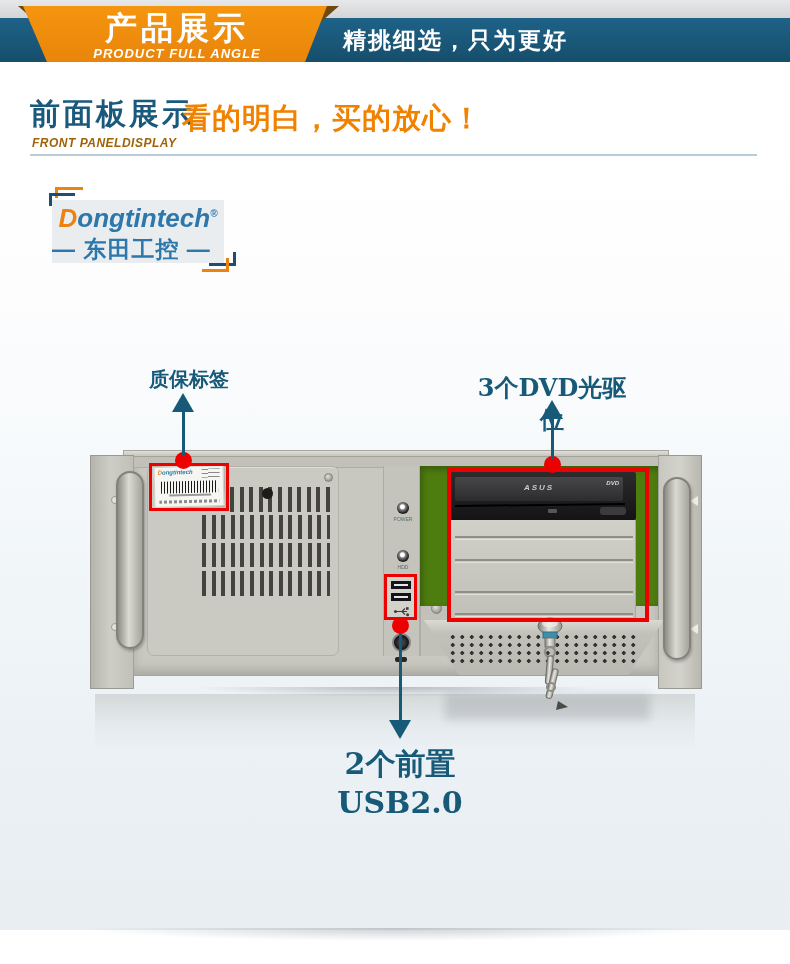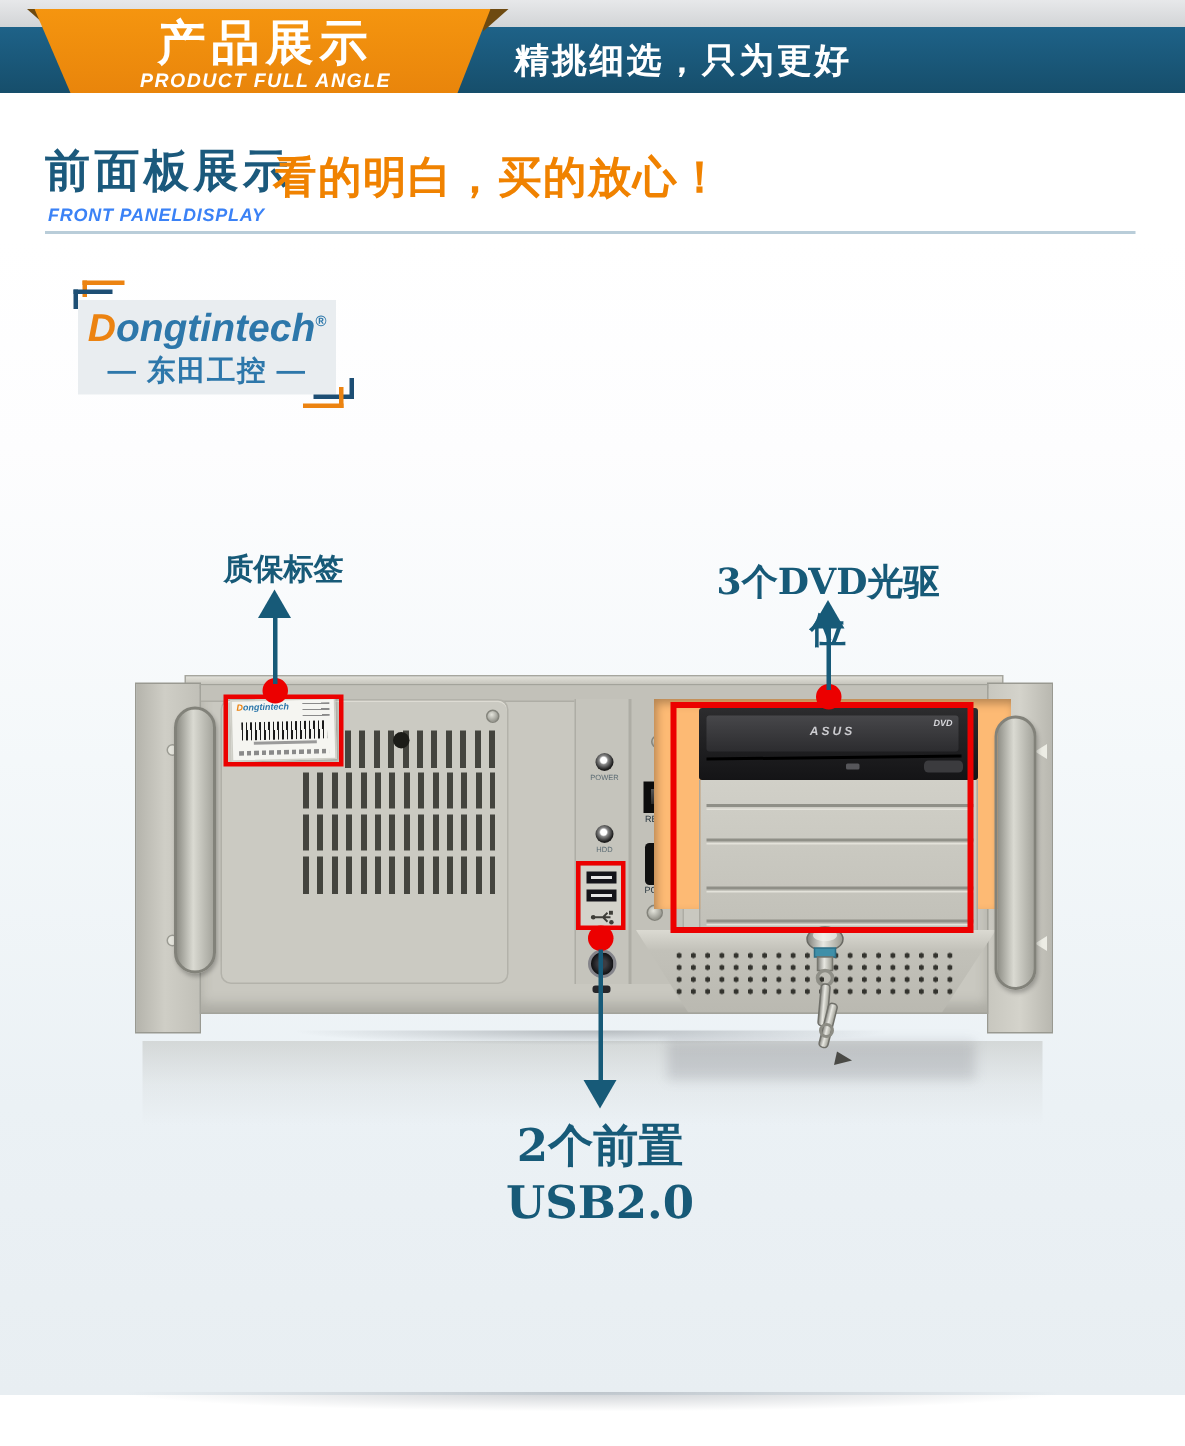--- a/index.html
+++ b/index.html
@@ -23,38 +23,38 @@
     clip-path:polygon(3px 0,307px 0,285px 56px,27px 56px); }
   .ribbon-title { left:0; top:1px; width:100%; text-align:center;
     font-size:32px; font-weight:bold; color:#fff; letter-spacing:4px; }
   .ribbon-sub { left:0; top:40px; width:100%; text-align:center;
     font-size:13px; font-style:italic; font-weight:bold; color:#fff; letter-spacing:1px; }
   .slogan { left:343px; top:18px; height:44px; line-height:44px;
     font-size:23px; font-weight:bold; color:#fff; letter-spacing:2px; }
 
   
   .sec-title { left:30px; top:94px; font-size:30px; font-weight:bold; color:#1b597c; letter-spacing:3px; }
-  .sec-sub { left:32px; top:136px; font-size:12px; font-style:italic; font-weight:bold; color:#3b82f6; letter-spacing:.5px; }
+  .sec-sub { left:32px; top:136px; font-size:12px; font-style:italic; font-weight:bold; color:#a16207; letter-spacing:.5px; }
   .sec-headline { left:182px; top:99px; font-size:29px; font-weight:bold; color:#f08200; letter-spacing:1px; }
   .sec-rule { left:30px; top:154px; width:727px; height:2px; background:#b9cdd9; }
 
   
   .photo-bg { left:0; top:160px; width:790px; height:770px;
     background:linear-gradient(180deg,#ffffff 0%,#fdfdfe 18%,#f4f8fa 45%,#ebf1f5 75%,#e8eef2 100%); }
   .photo-shadow { left:0; top:928px; width:790px; height:18px;
     background:radial-gradient(ellipse 55% 100% at 50% 0%, rgba(100,110,122,.32), rgba(100,110,122,0) 72%); }
 
   
   .logo-card { left:52px; top:200px; width:172px; height:63px; background:#e9edf0; }
   .logo-latin { left:0; top:3px; width:100%; text-align:center;
     font-size:26px; font-style:italic; font-weight:bold; color:#2d77aa; letter-spacing:0; }
   .logo-latin .d { color:#ec8311; }
   .logo-latin sup { font-size:10px; }
-  .logo-cn { left:0; top:34px; width:100%; text-align:center;
-    font-size:19px; font-weight:bold; color:#2d77aa; letter-spacing:1px; }
+  .logo-cn { left:0; top:34px; width:100%; 
+    font-size:23px; font-weight:bold; color:#2d77aa; letter-spacing:1px; }
   .brk { border-color:transparent; }
   .brk.tl-o { left:55px; top:187px; width:28px; height:11px; border-top:3px solid #ec8311; border-left:3px solid #ec8311; }
   .brk.tl-n { left:49px; top:193px; width:26px; height:13px; border-top:3px solid #1d4e74; border-left:3px solid #1d4e74; }
   .brk.br-n { left:209px; top:252px; width:27px; height:14px; border-bottom:3px solid #1d4e74; border-right:3px solid #1d4e74; }
   .brk.br-o { left:202px; top:258px; width:27px; height:14px; border-bottom:3px solid #ec8311; border-right:3px solid #ec8311; }
 
   
   .chassis { left:90px; top:450px; width:612px; height:242px; overflow:visible; }
   .chassis div, .chassis svg { position:absolute; }
   .top-lip { left:33px; top:0; width:546px; height:9px;
@@ -96,21 +96,21 @@
   .usb-port { left:4px; width:20px; height:8px; background:#14141a; }
   .usb-port::after { content:""; position:absolute; left:3px; top:3px; width:14px; height:2px; background:#e6e6e6; }
   .ps2 { left:302px; top:183px; width:19px; height:19px; border-radius:50%;
     background:radial-gradient(circle,#3c3c42 25%,#101012 70%); border:2px solid #84848a; }
   .mic-slot { left:305px; top:207px; width:12px; height:5px; background:#26262a; border-radius:2px; }
   .btn-reset { left:339px; top:71px; width:21px; height:21px; background:#0c0c0c; }
   .btn-reset::after { content:""; position:absolute; left:5px; top:5px; width:10px; height:10px;
     background:linear-gradient(180deg,#565656,#2a2a2a); }
   .rocker { left:340px; top:112px; width:22px; height:28px; background:#101010; border-radius:3px; }
   .rocker::after { content:""; position:absolute; left:9px; bottom:5px; width:4px; height:4px; border-radius:50%; background:#ddd; }
-  .recess { left:346px; top:16px; width:238px; height:140px; background:#fdba74;
+  .recess { left:330px; top:16px; width:238px; height:140px; background:#4d7c0f;
     box-shadow:inset 2px 3px 6px rgba(0,0,0,.28); }
   .dvd { left:30px; top:6px; width:186px; height:48px; border-radius:2px;
     background:linear-gradient(180deg,#2c2c2e,#141416); }
   .dvd-tray { left:5px; top:5px; width:168px; height:24px; border-radius:2px;
     background:linear-gradient(180deg,#47474a,#2c2c2f); }
   .dvd-brand { left:0; top:6px; width:100%; text-align:center;
     font-size:8px; font-style:italic; font-weight:bold; color:#cbcbcf; letter-spacing:2px; }
   .dvd-logo { right:4px; top:3px; font-size:6px; font-style:italic; font-weight:bold; color:#d6d6da; }
   .dvd-seam { left:5px; top:32px; width:170px; height:2px; background:#000; transform:rotate(-.7deg); }
   .dvd-eject { right:10px; bottom:5px; width:26px; height:8px; background:#3b3b3e; border-radius:3px; }

